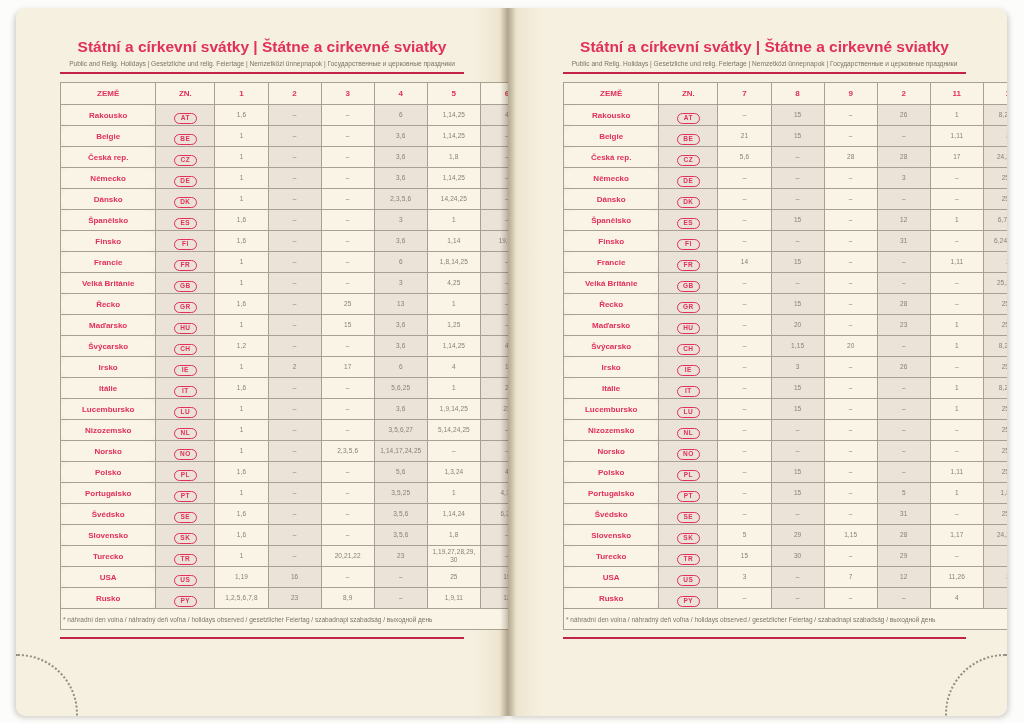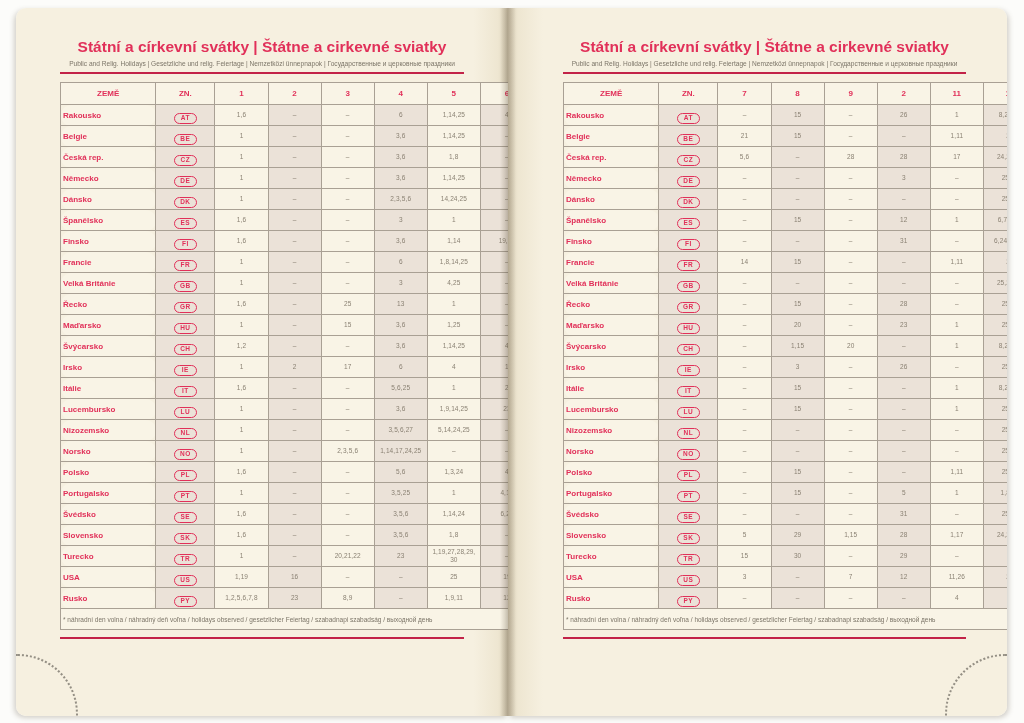--- a/index.html
+++ b/index.html
@@ -17,21 +17,21 @@
 
   .ttl { text-align:center; font-size:15.5px; font-weight:bold; letter-spacing:0; margin:0; white-space:nowrap; }
   .sub { text-align:center; font-size:6.6px; margin-top:4px; white-space:nowrap; letter-spacing:0; }
   .rule { height:2px; margin-top:5px; }
   .rule-bottom { height:2px; margin-top:7px; }
 
   table.hol { border-collapse:collapse; table-layout:fixed; width:474px; margin-top:8px; }
   table.hol th, table.hol td { border:1px solid #a9a094; padding:0 2px; overflow:hidden; }
   table.hol th { height:21px; font-size:8px; font-weight:bold; text-align:center; }
   th.h-country { text-align:left; padding-left:6px; font-size:7.5px; }
-  td.country { height:20px; font-size:8px; font-weight:bold; text-align:left; padding-left:6px; white-space:nowrap;border-radius:10px; }
+  td.country { height:20px; font-size:8px; font-weight:bold; text-align:center; padding-left:6px; white-space:nowrap;border-radius:10px; }
   td.code { text-align:center; }
   td.val { font-size:6.5px; text-align:center; color:#8a8173; word-spacing:-1.5px; line-height:1.25; }
   td.footnote { height:20px; font-size:6.5px; padding-left:5px; white-space:nowrap; }
   .c-light { background:#f9f4e6; }
   .c-dark  { background:#ebe2d8; }
   .oval { display:inline-block; min-width:13px; padding:1.5px 4px; border-radius:8px;
           font-size:6.5px; font-weight:bold; letter-spacing:.5px; line-height:1; }
 
   .corner-arc { position:absolute; width:116px; height:116px; border:2px dotted #948f84;
                 border-radius:50%; background:transparent; }

